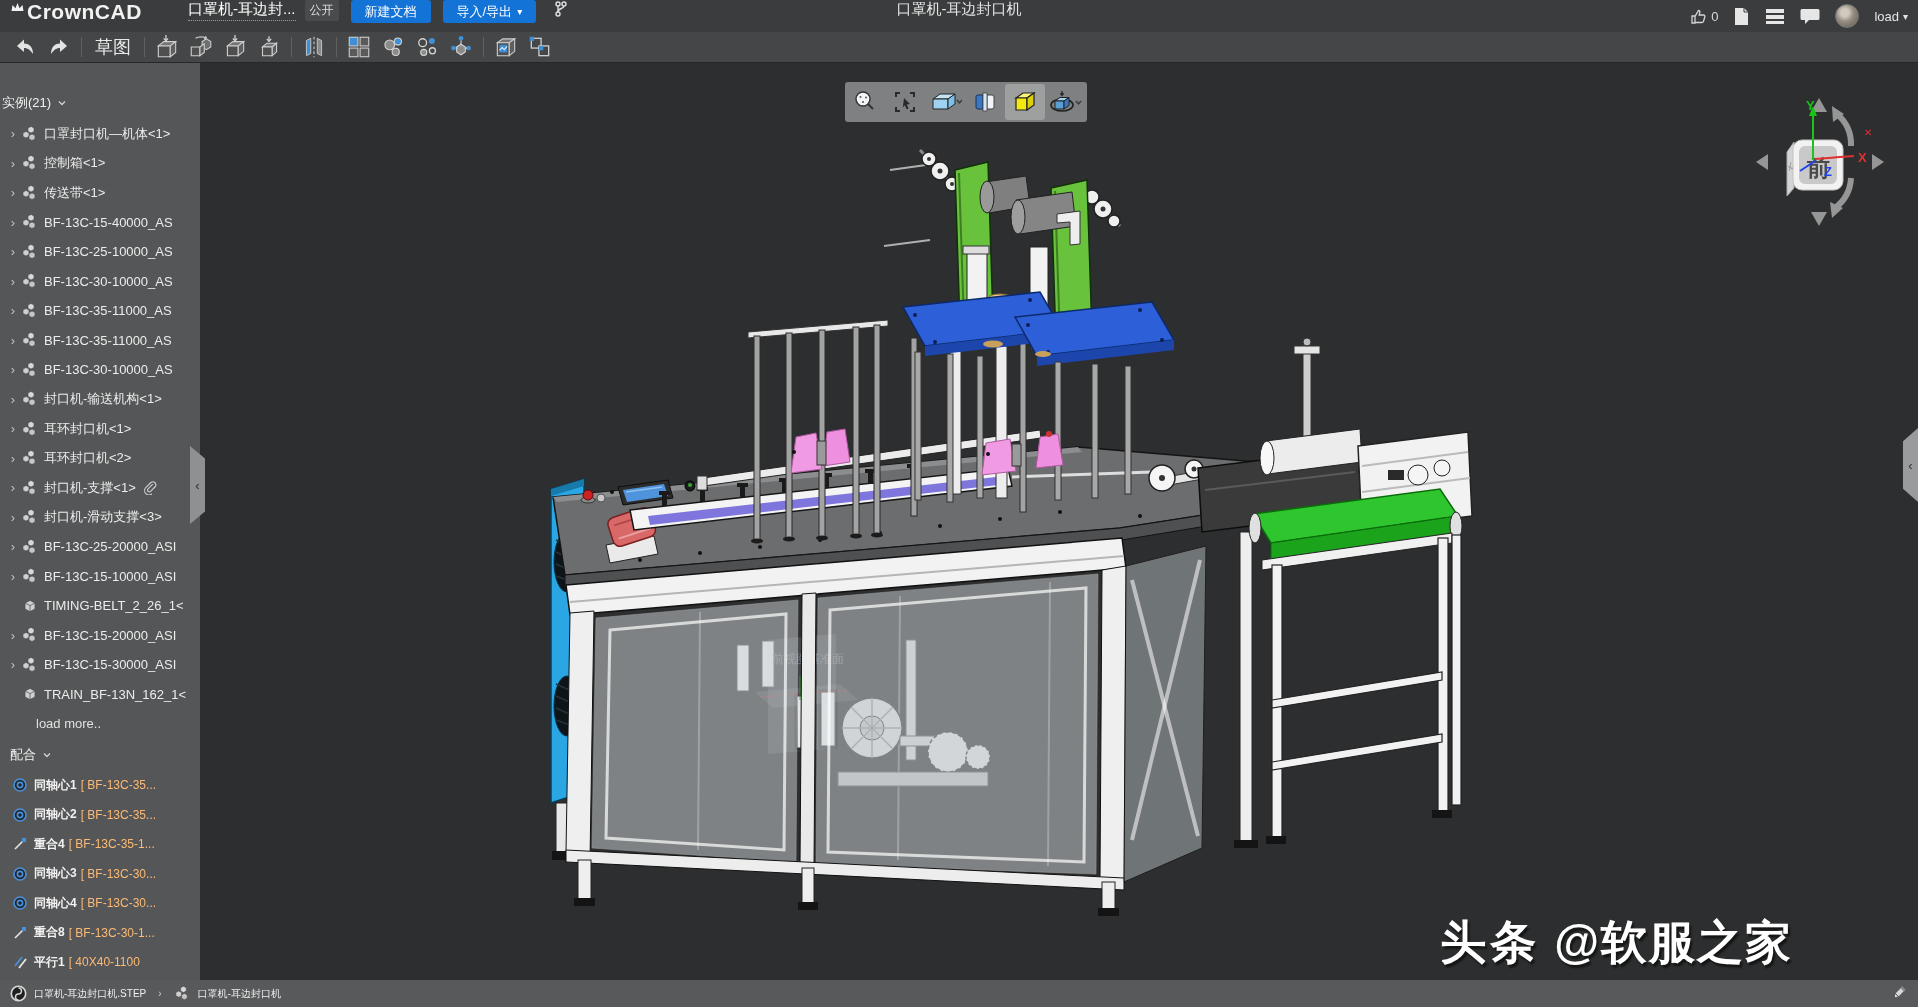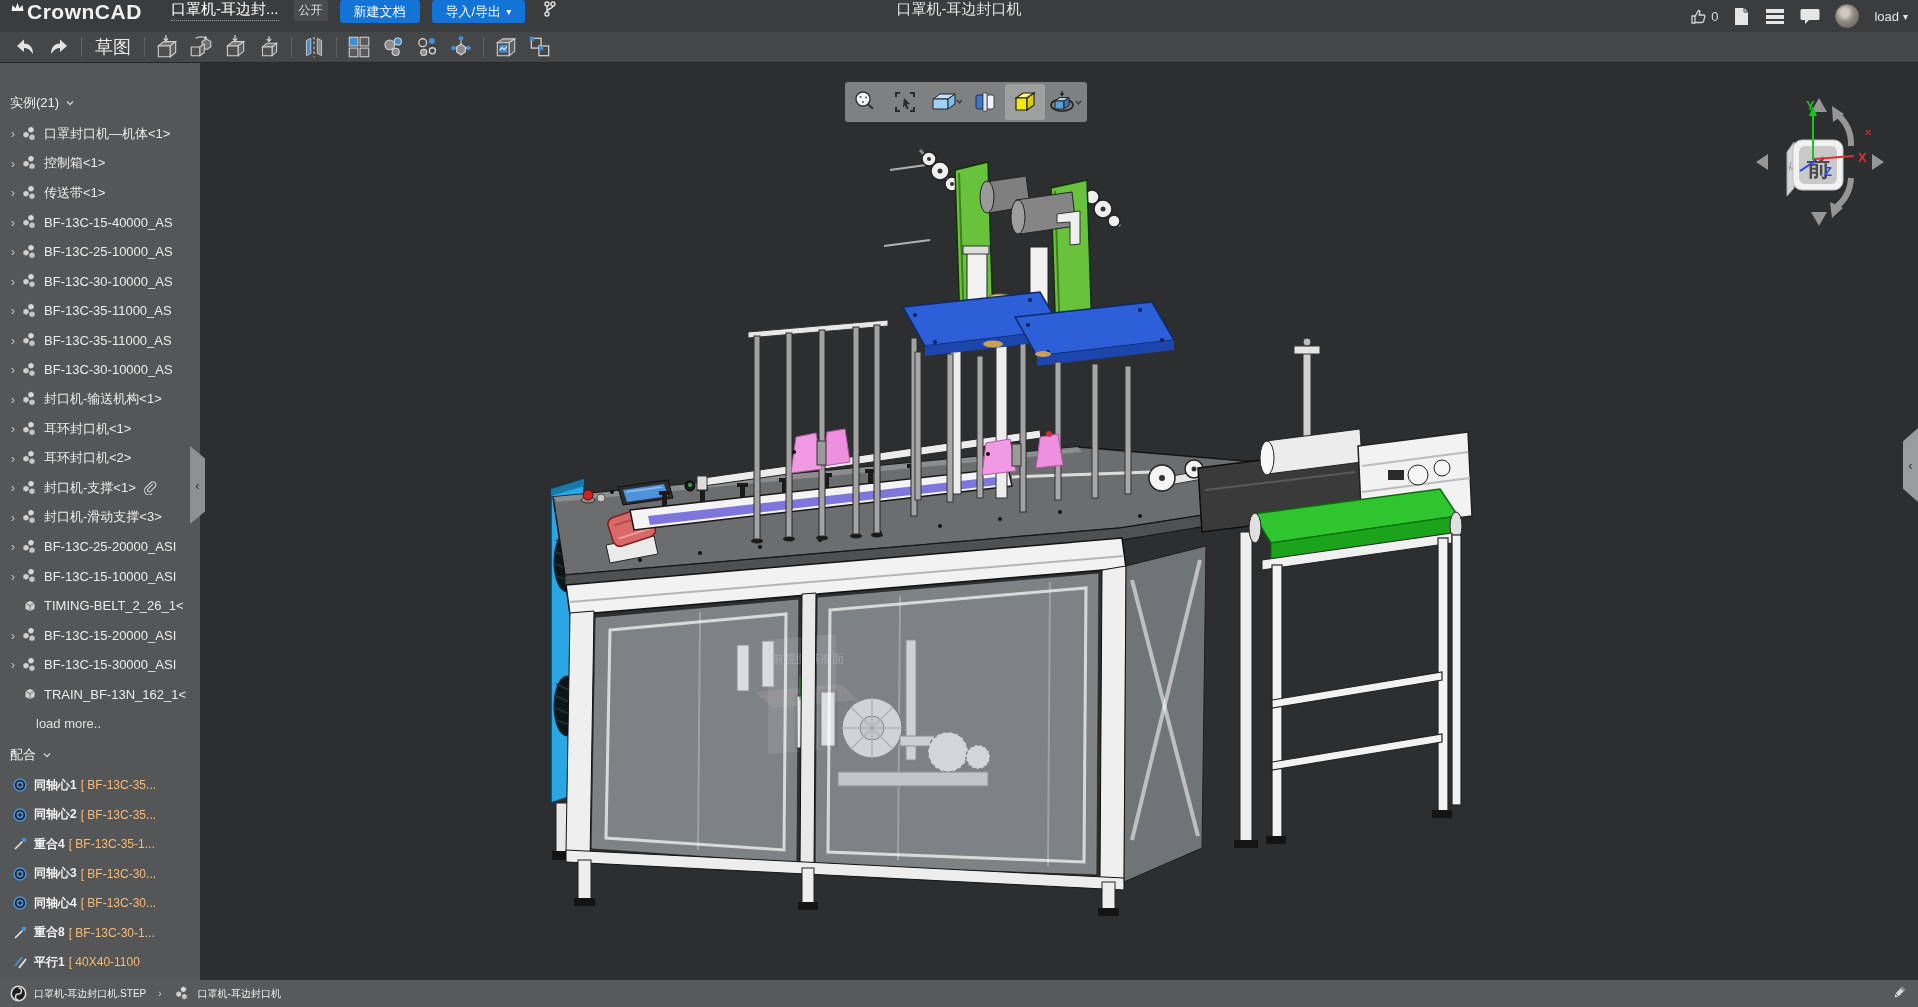--- a/index.html
+++ b/index.html
@@ -6,42 +6,42 @@
   html,body { width:1918px; height:1007px; overflow:hidden; background:#2d2e2f;
     font-family:"Liberation Sans","DejaVu Sans",sans-serif; }
   .page { position:relative; width:1918px; height:1007px; }
 
   
   .topbar { position:absolute; left:0; top:0; width:100%; height:32px; background:#3b3c3d;
     display:flex; align-items:flex-start; color:#e8e8e8; z-index:30; }
   .brand { display:flex; align-items:center; margin-left:10px; width:160px; }
   .brand-text { font-size:21px; font-weight:bold; color:#f2f2f2; letter-spacing:.5px; }
   .crown { margin-right:2px; margin-top:-10px; }
-  .doc-title { font-size:15px; color:#fff; margin-left:1px; border-bottom:1px dotted #9a9a9a; padding-bottom:1px; max-width:150px; white-space:nowrap; }
-  .badge { background:#4a4b4c; color:#dedede; font-size:12px; padding:2px 5px; border-radius:2px; margin-left:15px; }
+  .doc-title { font-size:15px; color:#fff; margin-left:18px; border-bottom:1px dotted #9a9a9a; padding-bottom:1px; max-width:150px; white-space:nowrap; }
+  .badge { background:#4a4b4c; color:#dedede; font-size:12px; padding:2px 5px; border-radius:2px; margin-left:9px; }
   .btn-blue { background:#1473d6; color:#fff; font-size:13px; border:none; height:23px; padding:0 14px; border-radius:3px; margin-left:12px; cursor:pointer; display:flex; align-items:center; gap:5px; }
   .caret { font-size:10px; }
   .branch-ico { margin-left:16px; }
   .center-title { position:absolute; left:50%; transform:translateX(-50%); font-size:15px; color:#e5e5e5; }
   .topbar-right { position:absolute; right:10px; top:0; height:32px; display:flex; align-items:center; gap:15px; }
   .like { display:flex; align-items:center; gap:4px; font-size:13px; color:#d8d8d8; }
   .avatar { width:24px; height:24px; border-radius:50%; background:radial-gradient(circle at 40% 35%, #cfc9bf 0 20%, #948d82 45%, #5d5850 100%); border:1px solid #777; }
   .username { font-size:13px; color:#e5e5e5; display:flex; align-items:center; gap:4px; }
 
   
   .toolbar { position:absolute; left:0; top:32px; width:100%; height:31px; background:#454647;
     border-bottom:1px solid #262727; display:flex; align-items:center; z-index:30; padding-left:8px; }
   .tbico { width:34px; height:28px; display:flex; align-items:center; justify-content:center; cursor:pointer; }
   .tb-sep { width:1px; height:20px; background:#5f6061; margin:0 5px; }
   .tb-text-btn { color:#e8e8e8; font-size:18px; padding:3px 8px; cursor:pointer; }
 
   
   .sidebar { position:absolute; left:0; top:63px; width:200px; bottom:27px; background:#555657;
     color:#ececec; overflow:hidden; z-index:20; padding-top:24px; }
-  .panel-header { height:32px; display:flex; align-items:center; padding-left:10px; font-size:13px; color:#f0f0f0; gap:6px; }
+  .panel-header { height:32px; display:flex; align-items:center; padding-left:2px; font-size:13px; color:#f0f0f0; gap:6px; }
   .tree-row { height:29.5px; display:flex; align-items:center; padding-left:6px; font-size:13px; white-space:nowrap; cursor:pointer; }
   .tree-row .chev { width:14px; color:#c2c2c2; font-size:13px; text-align:center; flex:0 0 14px; }
   .tree-row .ico { flex:0 0 20px; display:flex; justify-content:center; }
   .tree-row .lbl { margin-left:4px; overflow:hidden; text-overflow:clip; max-width:150px; }
   .load-more { padding-left:36px; color:#e0e0e0; }
   .mate-row { height:29.5px; display:flex; align-items:center; padding-left:10px; font-size:12px; white-space:nowrap; cursor:pointer; }
   .mate-row .mico { flex:0 0 20px; display:flex; justify-content:center; margin-right:4px; }
   .mate-name { font-weight:bold; color:#f2f2f2; }
   .mate-ref { color:#fdba74; margin-left:4px; overflow:hidden; max-width:110px; }
 
@@ -888,20 +888,23 @@
         <polygon points="1813,106 1809,116 1817,116" fill="#19c519"></polygon>
         <text x="1806" y="110" font-size="13" font-weight="bold" fill="#19c519">Y</text>
         <line x1="1815" y1="159" x2="1854" y2="156" stroke="#e03030" stroke-width="2"></line>
         <text x="1858" y="162" font-size="13" font-weight="bold" fill="#e03030">X</text>
         <text x="1864" y="136" font-size="10" font-weight="bold" fill="#e03030">✕</text>
         <line x1="1815" y1="161" x2="1800" y2="171" stroke="#2244ee" stroke-width="2"></line>
         <text x="1824" y="176" font-size="13" font-weight="bold" fill="#2244ee">Z</text>
       </g>
     </svg>
 
+    <div class="watermark">
+      <span class="wm-bold">头条</span><span>@软服之家</span>
+    </div>
   </div>
 
   <div class="statusbar">
     <div class="sb-item">
       <svg width="17" height="17" viewBox="0 0 17 17">
         <circle cx="8.5" cy="8.5" r="7.2" fill="#1f1f1f" stroke="#d8d8d8" stroke-width="1.6"></circle>
         <path d="M8.5 3 a3 3 0 0 1 0 6 a3 3 0 0 0 0 6" fill="none" stroke="#d8d8d8" stroke-width="1.4"></path>
       </svg>
       <span>口罩机-耳边封口机.STEP</span>
     </div>

